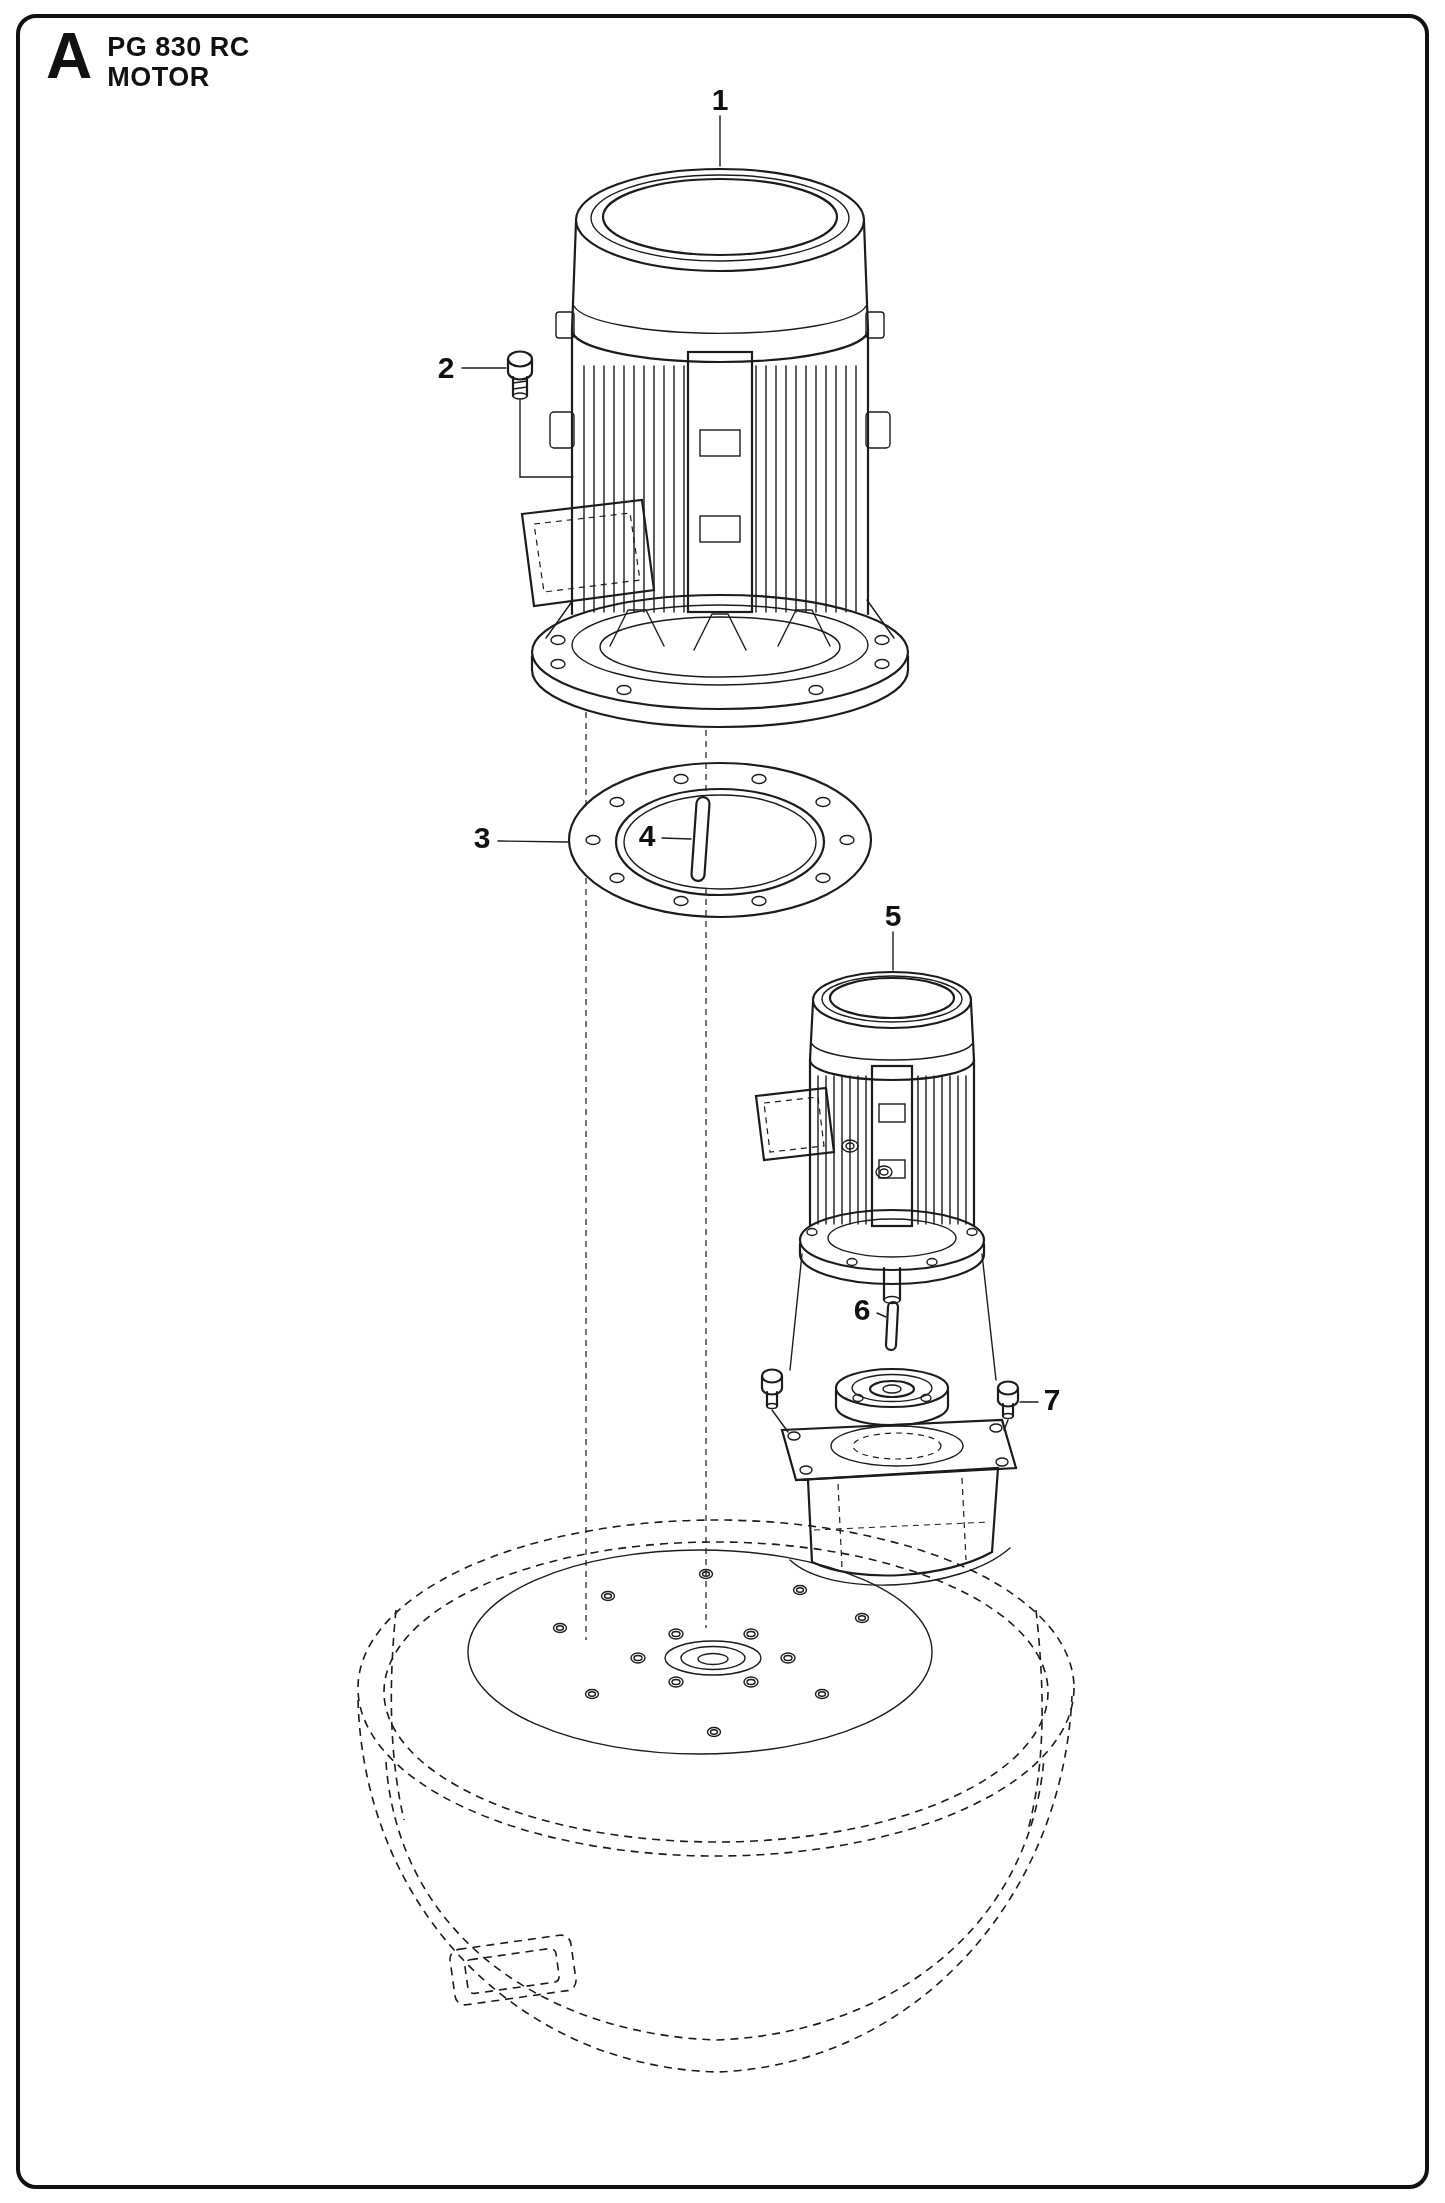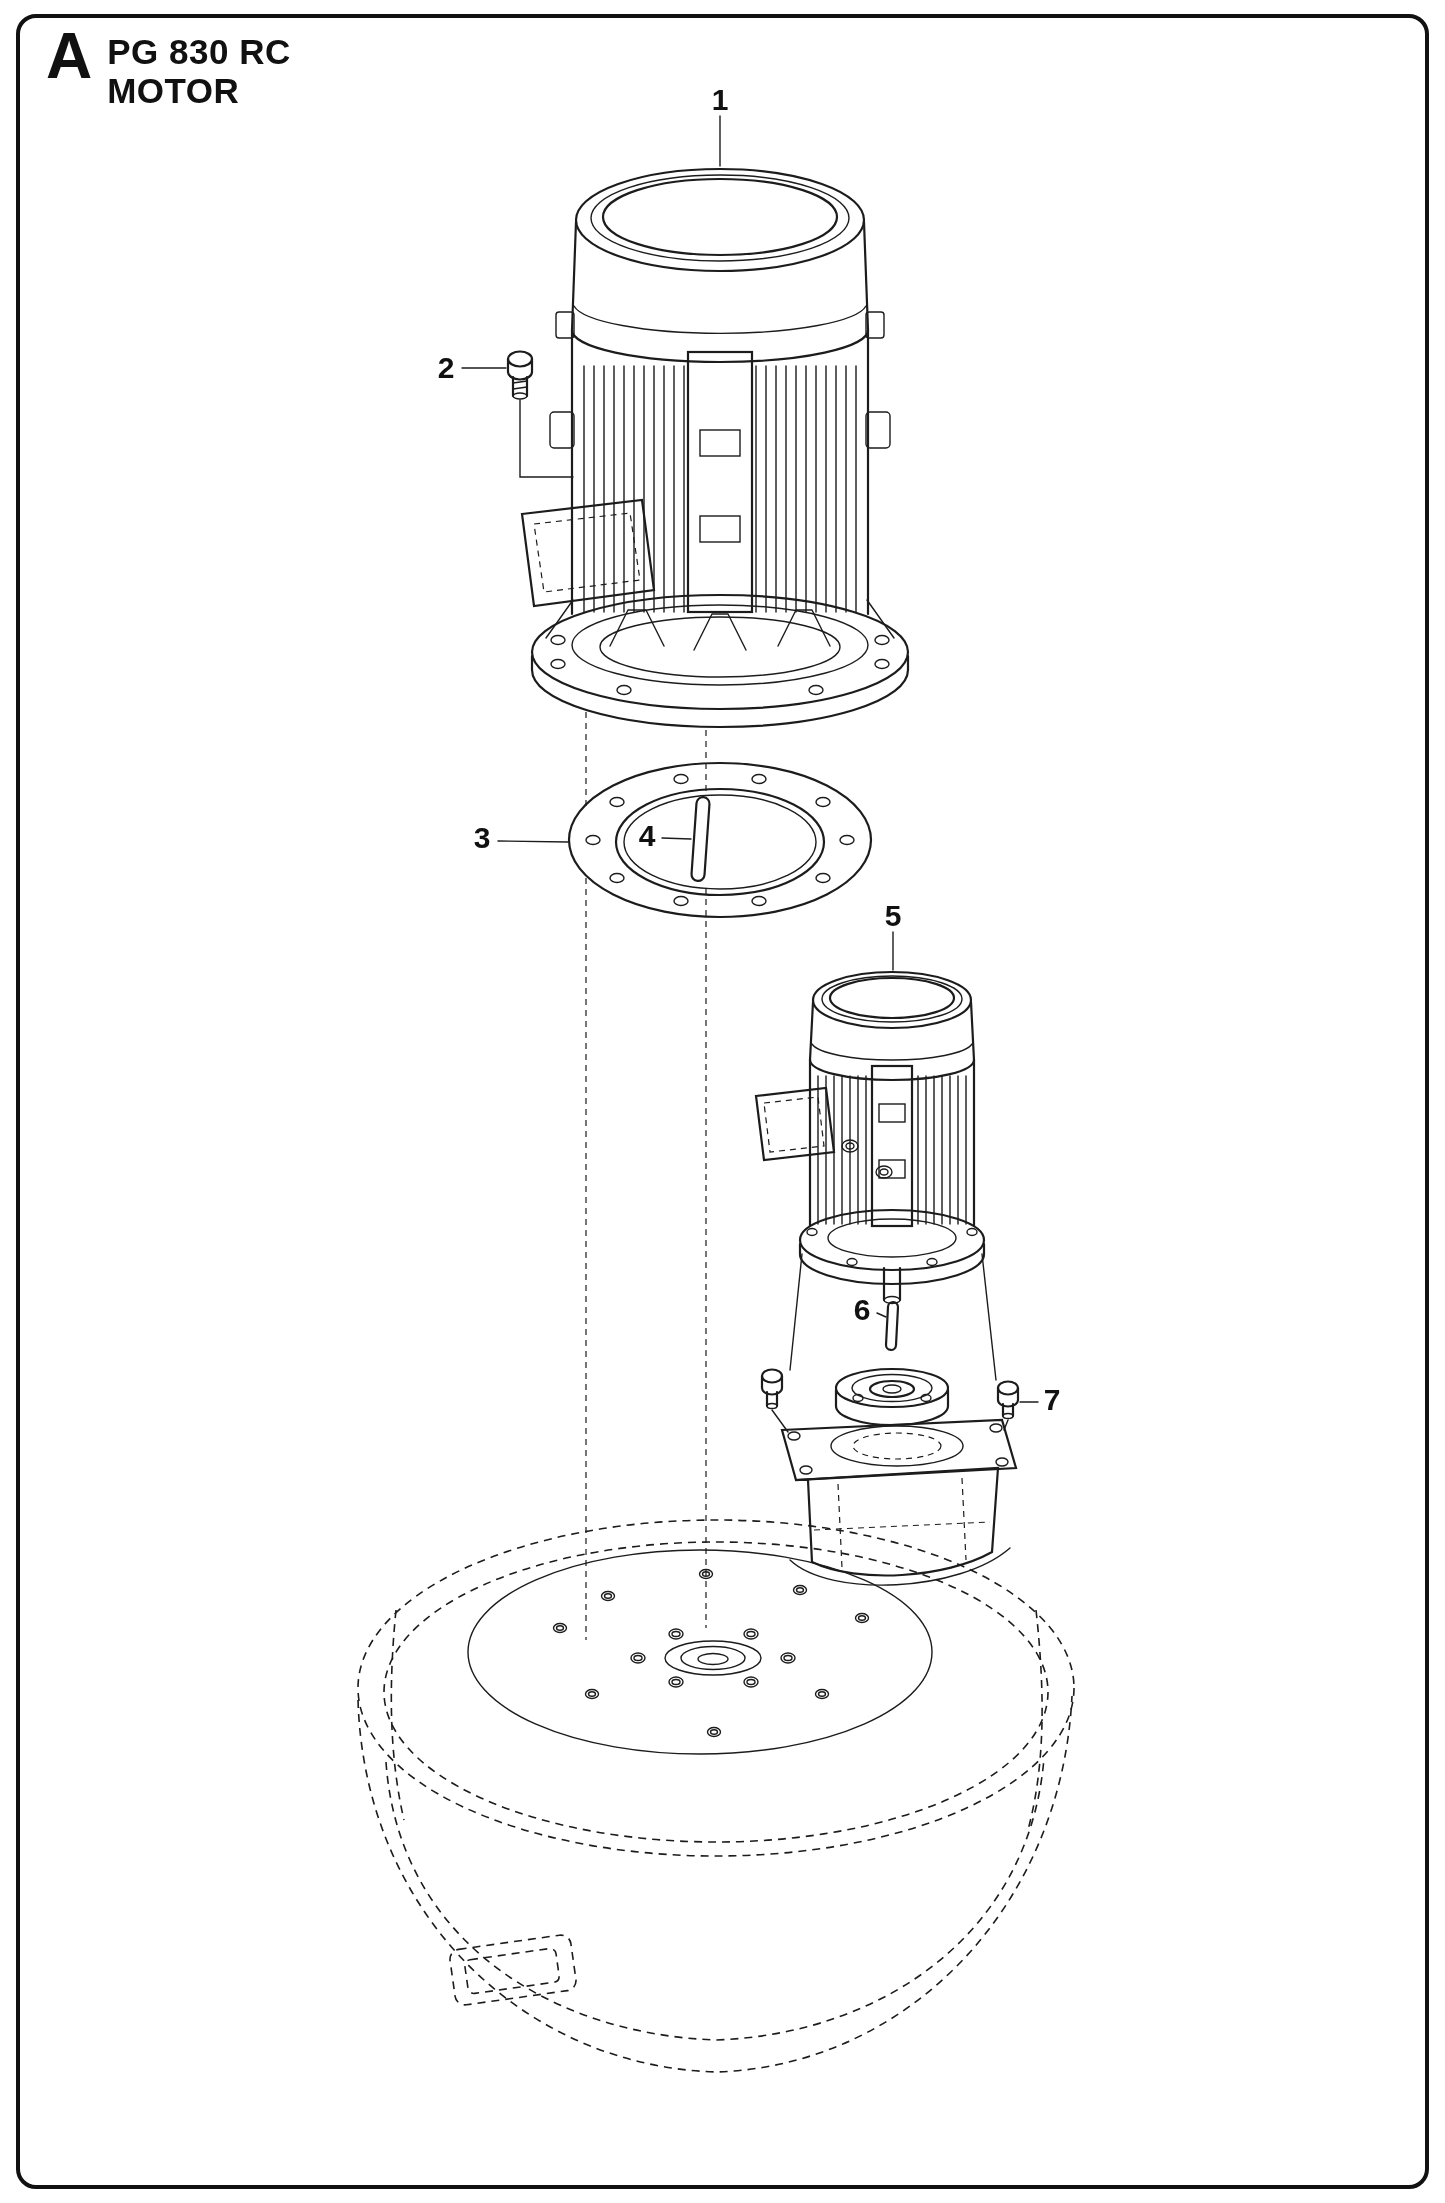--- a/index.html
+++ b/index.html
@@ -6,21 +6,21 @@
   .page {
     position:relative; width:1445px; height:2203px; background:#ffffff;
     font-family:"Liberation Sans", sans-serif; color:#111; overflow:hidden;
   }
   .frame {
     position:absolute; left:16px; top:14px; right:16px; bottom:14px;
     border:4px solid #111; border-radius:20px;
   }
   .header { position:absolute; left:46px; top:26px; display:flex; gap:14px; }
   .section-letter { font-size:64px; font-weight:bold; line-height:0.95; letter-spacing:1px; }
-  .title-block { margin-top:7px; font-size:35px; font-weight:bold; line-height:1.1; letter-spacing:0.5px; }
+  .title-block { margin-top:7px; font-size:27px; font-weight:bold; line-height:1.1; letter-spacing:0.5px; }
   svg.diagram { position:absolute; left:0; top:0; }
   svg.diagram * { fill:none; }
   .s2 { stroke:#1c1c1c; stroke-width:2.2; stroke-linecap:round; }
   .s1 { stroke:#1c1c1c; stroke-width:1.4; stroke-linecap:round; }
   .dash { stroke:#1c1c1c; stroke-width:1.6; stroke-dasharray:8 6; }
   .dash-thin { stroke:#1c1c1c; stroke-width:1.2; stroke-dasharray:6 5; }
   .fw { fill:#ffffff; }
   .fm { fill:url(#mesh); }
   .callout {
     position:absolute; transform:translate(-50%,-50%);

